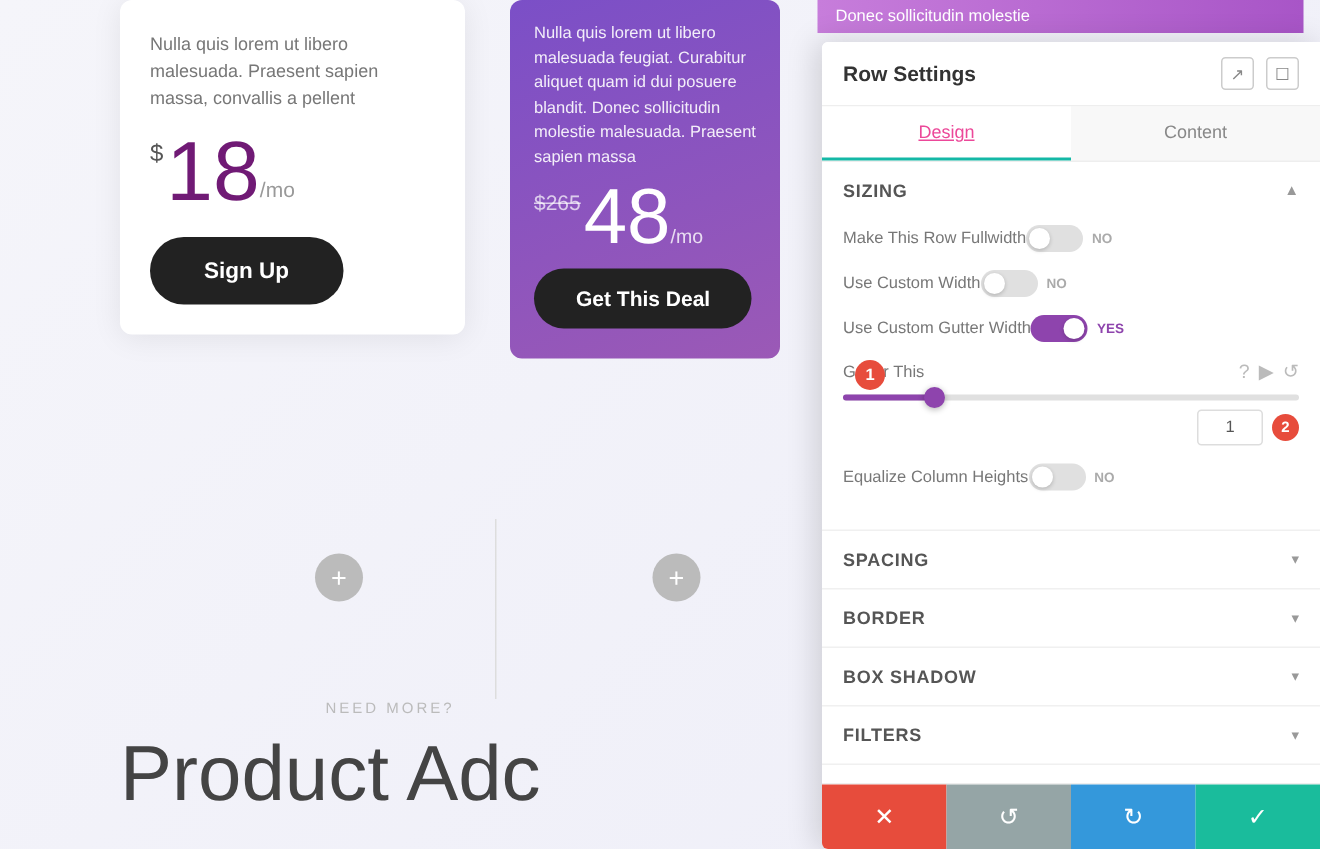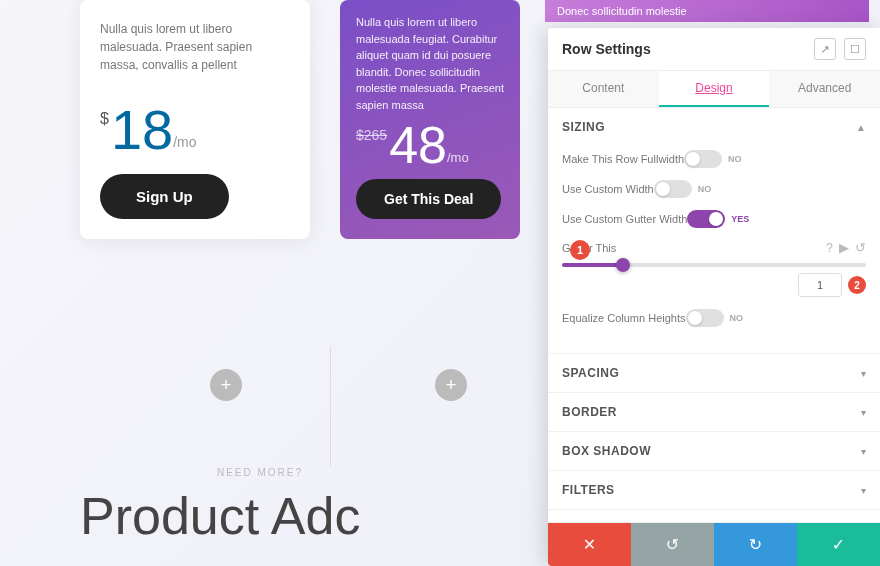--- a/index.html
+++ b/index.html
@@ -28,37 +28,37 @@
       width: 230px;
       background: #fff;
       border-radius: 8px;
       padding: 20px;
       box-shadow: 0 2px 20px rgba(0,0,0,0.08);
     }
     .card-text {
       font-size: 12px;
       color: #777;
       line-height: 1.5;
-      margin-bottom: 28px;
+      margin-bottom: 12px;
     }
     .price-display {
       display: flex;
       align-items: flex-start;
       margin-bottom: 16px;
     }
     .price-dollar {
       font-size: 16px;
       color: #555;
       margin-top: 8px;
       margin-right: 2px;
     }
     .price-number {
       font-size: 56px;
       font-weight: 300;
-      color: #0369a1;
+      color: #701a75;
       line-height: 1;
     }
     .price-period {
       font-size: 14px;
       color: #999;
       align-self: flex-end;
       margin-bottom: 8px;
     }
     .sign-up-btn {
       background: #222;
@@ -502,23 +502,22 @@
 
   <div class="panel-header">
     <span class="panel-title">Row Settings</span>
     <div class="panel-header-icons">
       <button class="panel-icon-btn">↗</button>
       <button class="panel-icon-btn">☐</button>
     </div>
   </div>
 
   <div class="panel-tabs">
+    <div class="panel-tab active">Design</div>
     <div class="panel-tab">Content</div>
-    <div class="panel-tab active">Design</div>
-    <div class="panel-tab">Advanced</div>
   </div>
 
   <div class="panel-body">
 
     <div class="settings-section">
       <div class="section-header">
         <span class="section-title">Sizing</span>
         <span class="chevron-icon">▲</span>
       </div>
       <div class="section-body">

